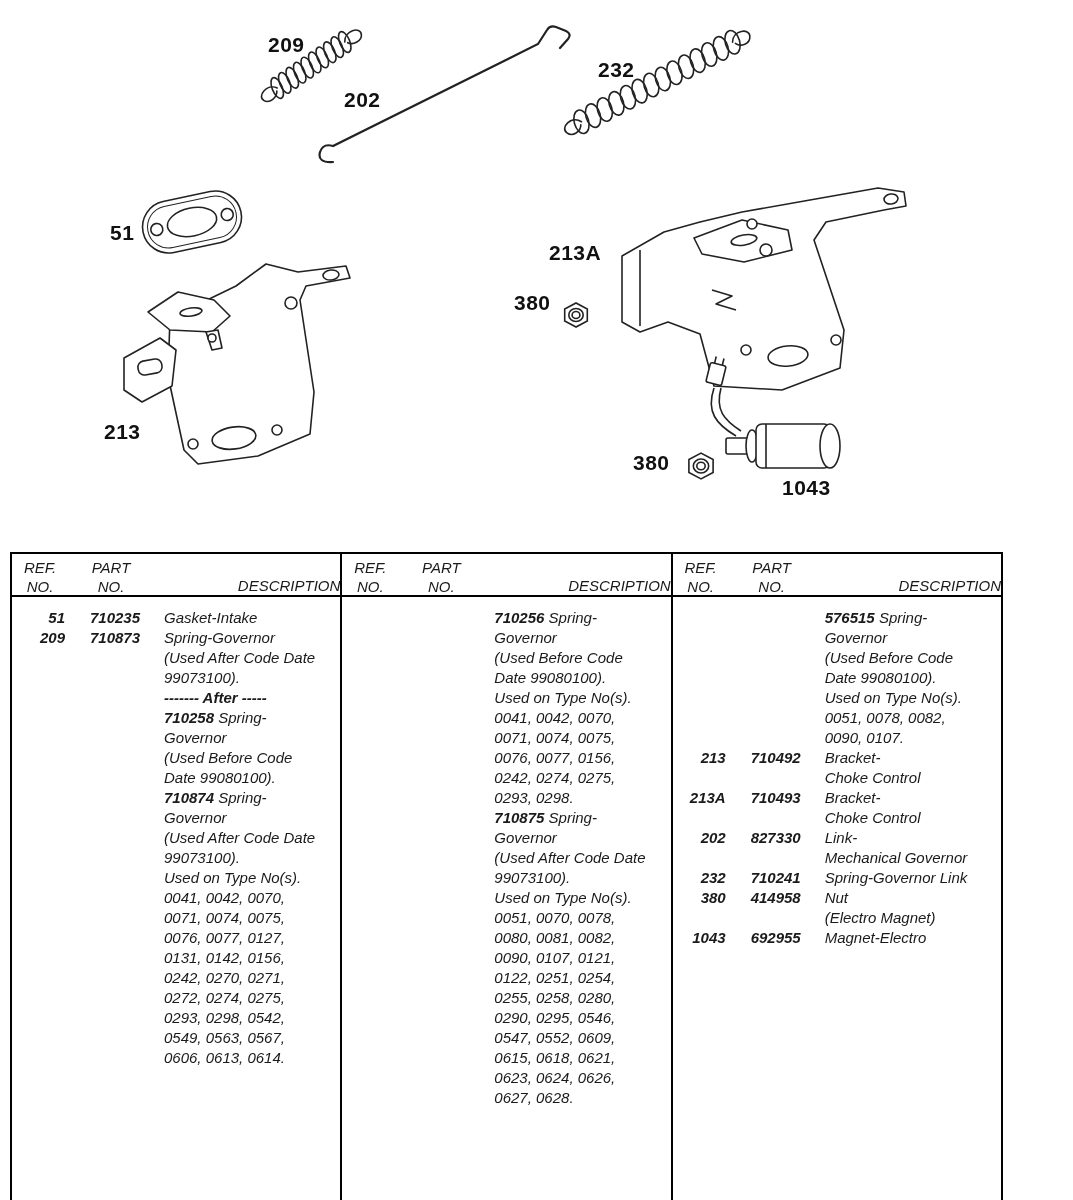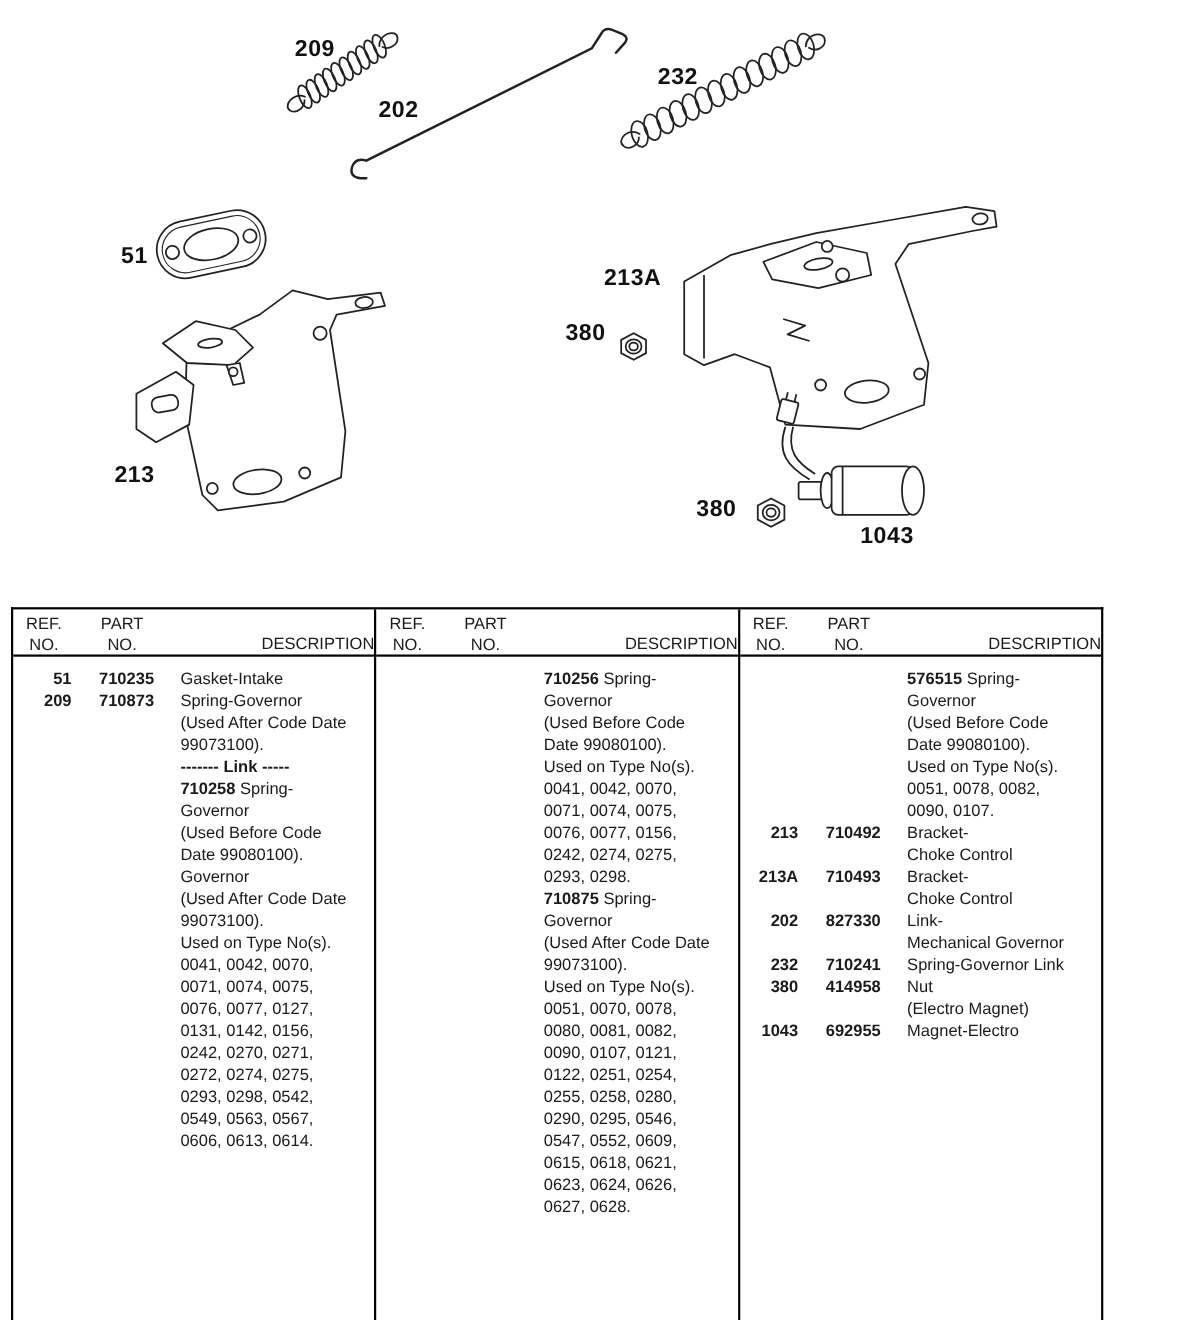--- a/index.html
+++ b/index.html
@@ -11,20 +11,21 @@
   .diagram { position:absolute; top:0; left:0; width:1073px; height:552px; }
   .diagram svg { position:absolute; top:0; left:0; }
   .part-label {
     position:absolute; font-weight:bold; font-size:21px; color:#111;
     white-space:nowrap; letter-spacing:0.5px;
   }
   .table-wrap {
     position:absolute; top:552px; left:10px; width:993px; height:648px;
     border-top:2px solid #000; border-left:2px solid #000; border-right:2px solid #000;
     display:flex;
+    font-style:italic;
   }
   .col-group { flex:1 1 0; display:flex; flex-direction:column; border-right:2px solid #000; min-width:0; }
   .col-group:last-child { border-right:none; }
   .thead {
     display:grid; grid-template-columns:56px 86px 1fr;
     height:43px; border-bottom:2px solid #000; font-size:15px; padding-top:4px;
   }
   .h-ref, .h-part { display:flex; flex-direction:column; align-items:center; justify-content:flex-start; line-height:19px; }
   .h-desc { align-self:end; text-align:right; line-height:19px; padding-bottom:1px; }
   .col-body { padding-top:11px; }
@@ -182,41 +183,46 @@
           <div class="c-desc"><span>(Used After Code Date</span></div>
         </div>
         <div class="trow">
           <div class="c-ref"></div>
           <div class="c-part"></div>
           <div class="c-desc"><span>99073100).</span></div>
         </div>
         <div class="trow">
           <div class="c-ref"></div>
           <div class="c-part"></div>
-          <div class="c-desc"><span class="b">------- Link -----</span></div>
+          <div class="c-desc"><span class="b">------- After -----</span></div>
         </div>
         <div class="trow">
           <div class="c-ref"></div>
           <div class="c-part"></div>
           <div class="c-desc"><span class="b">710258</span><span> Spring-</span></div>
         </div>
         <div class="trow">
           <div class="c-ref"></div>
           <div class="c-part"></div>
           <div class="c-desc"><span>Governor</span></div>
         </div>
         <div class="trow">
           <div class="c-ref"></div>
           <div class="c-part"></div>
           <div class="c-desc"><span>(Used Before Code</span></div>
         </div>
         <div class="trow">
           <div class="c-ref"></div>
           <div class="c-part"></div>
           <div class="c-desc"><span>Date 99080100).</span></div>
+        </div>
+        <div class="trow">
+          <div class="c-ref"></div>
+          <div class="c-part"></div>
+          <div class="c-desc"><span class="b">710874</span><span> Spring-</span></div>
         </div>
         <div class="trow">
           <div class="c-ref"></div>
           <div class="c-part"></div>
           <div class="c-desc"><span>Governor</span></div>
         </div>
         <div class="trow">
           <div class="c-ref"></div>
           <div class="c-part"></div>
           <div class="c-desc"><span>(Used After Code Date</span></div>

